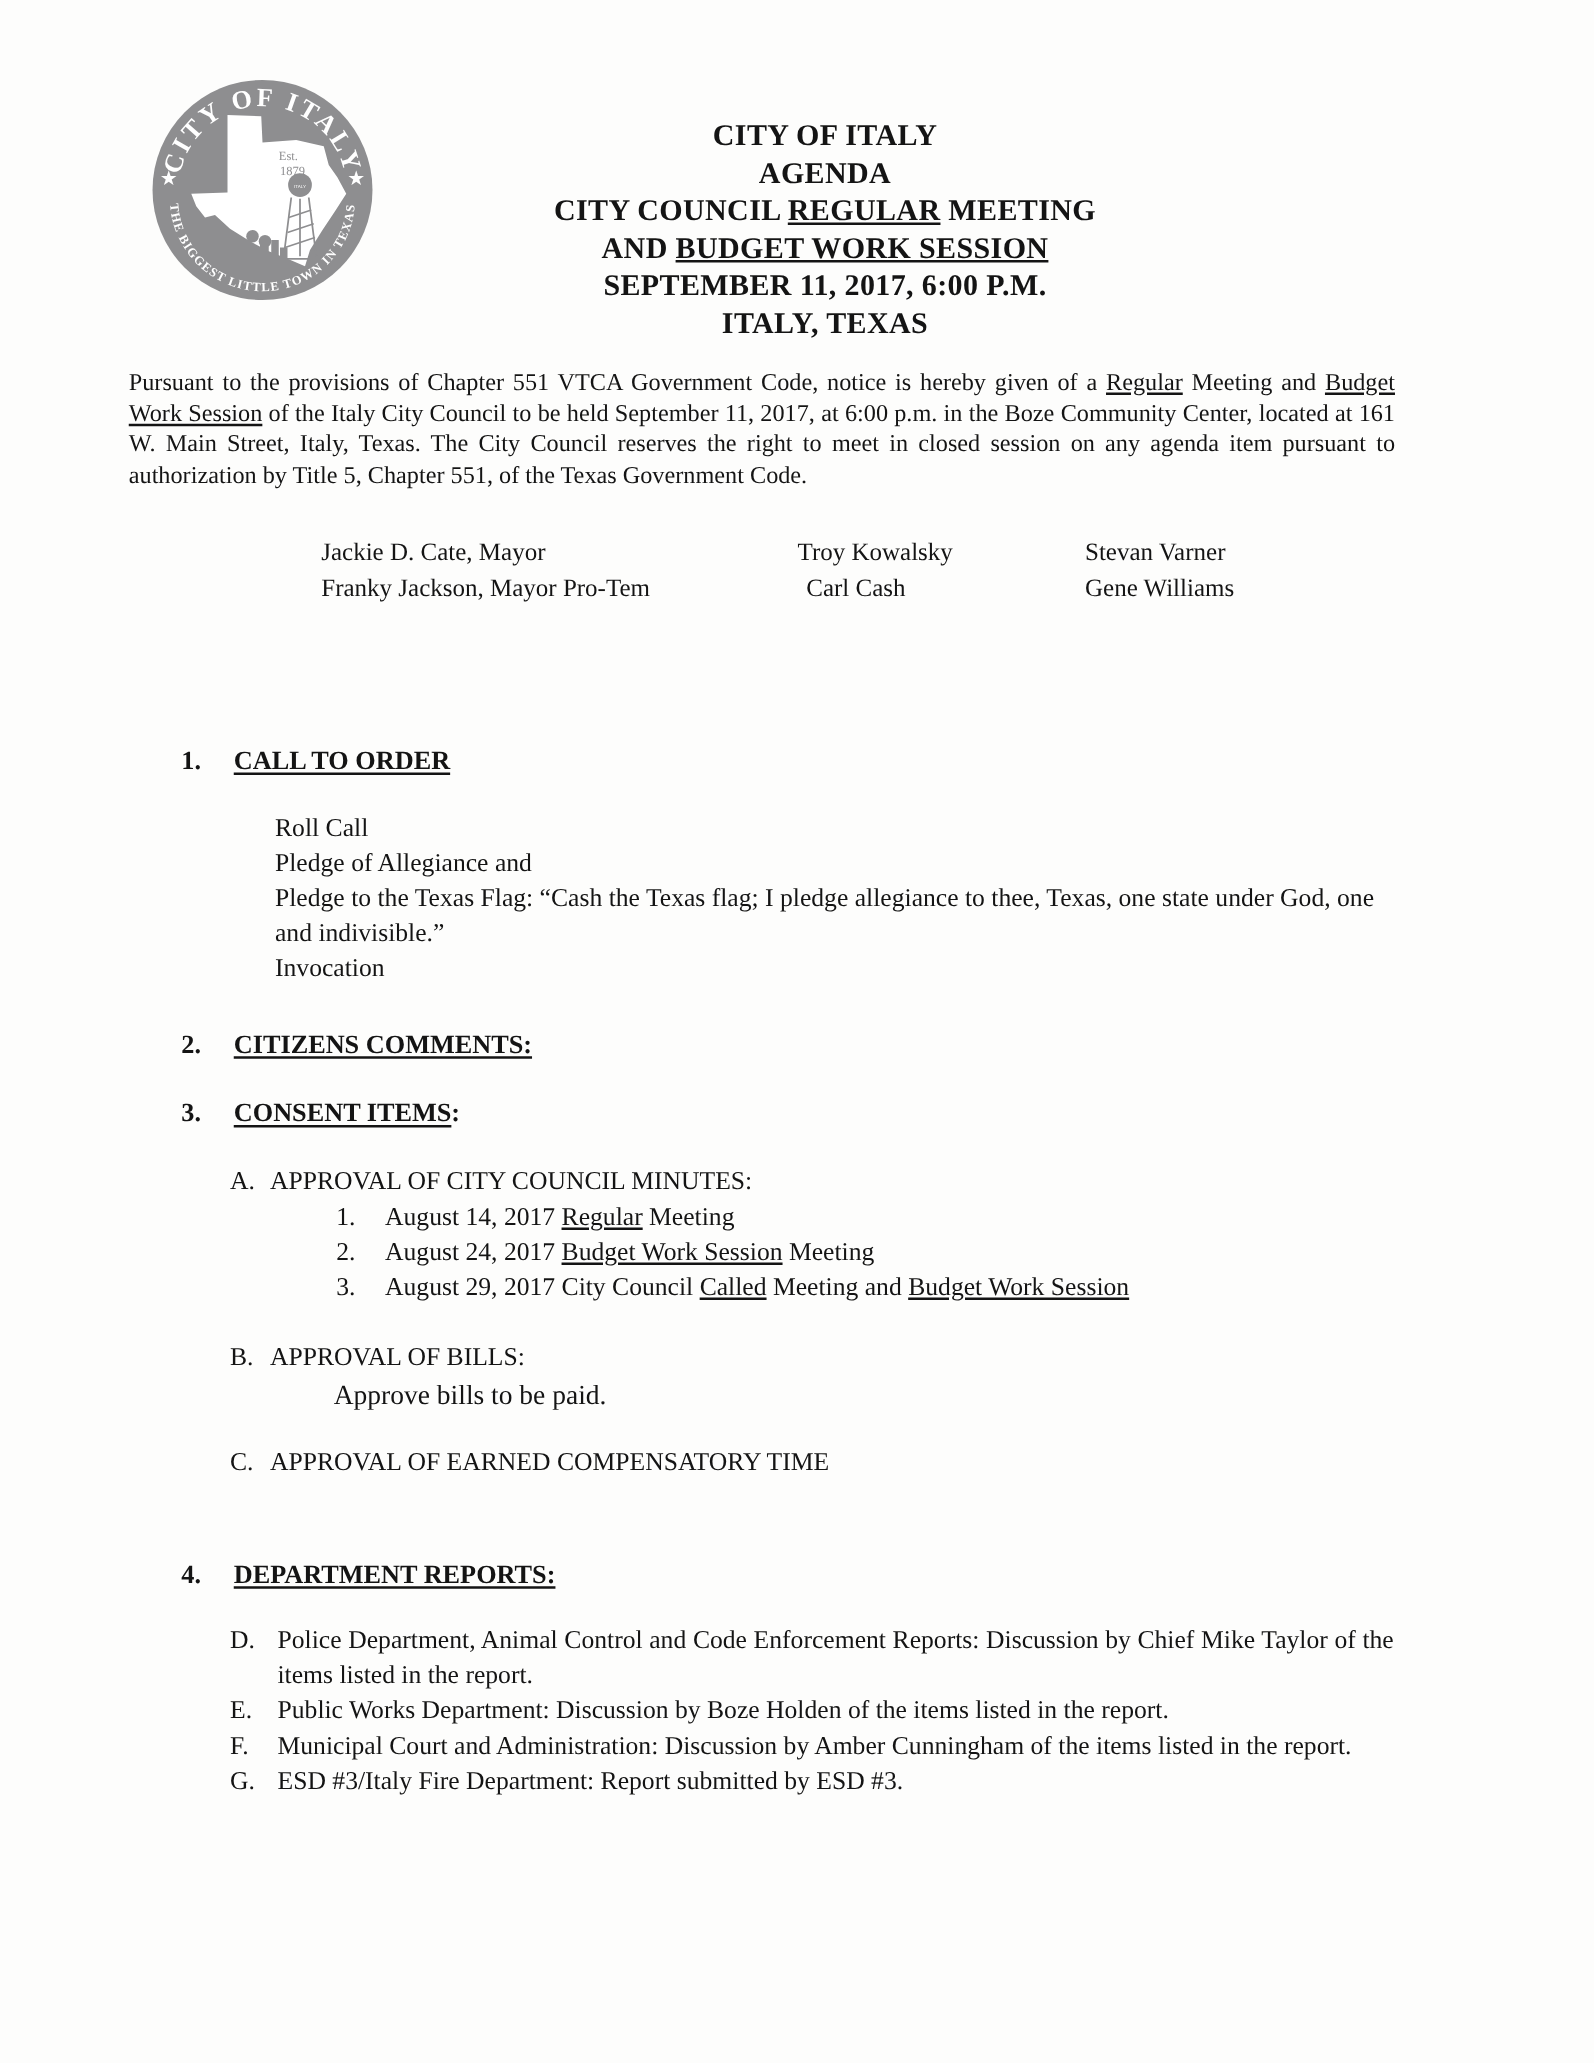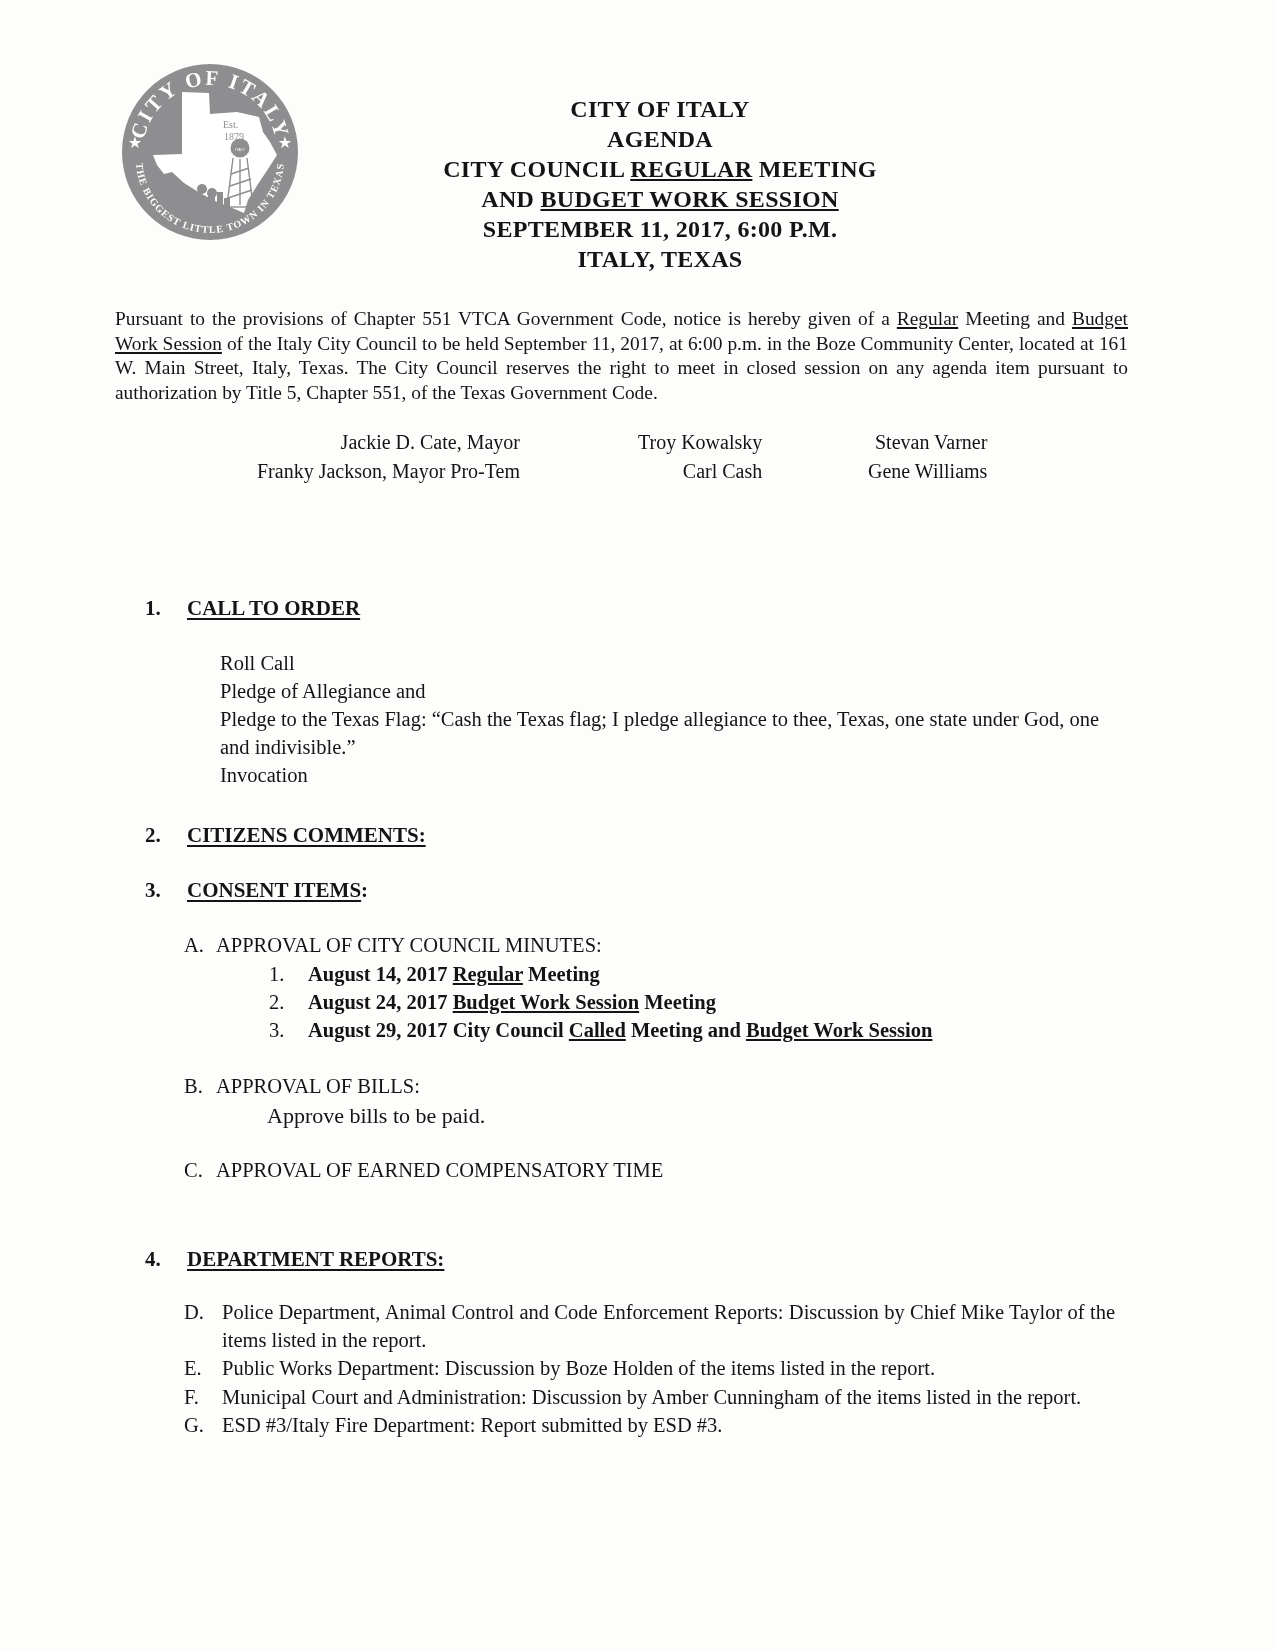--- a/index.html
+++ b/index.html
@@ -7,45 +7,45 @@
         font-family:"Liberation Serif",serif;color:#141414;}
   .u{text-decoration:underline;text-decoration-thickness:1.5px;text-underline-offset:2px;}
 
   .seal{position:absolute;left:120px;top:62px;width:180px;height:180px;}
 
   .title-block{position:absolute;left:340px;top:94px;width:640px;text-align:center;
                font-size:24px;font-weight:bold;line-height:30px;letter-spacing:.3px;}
   .title-block .u{text-decoration-thickness:2px;}
 
   .notice{position:absolute;left:103px;top:295px;width:1013px;
-          font-size:19.4px;line-height:24.6px;text-align:justify;margin:12px;}
+          font-size:19.4px;line-height:24.6px;text-align:justify;margin:0;}
 
   .officials{position:absolute;left:0;top:428px;width:1275px;font-size:20px;line-height:29px;}
-  .officials .col{position:absolute;top:0;text-align:right;}
+  .officials .col{position:absolute;top:0;}
   .col1{left:257px;} .col2{left:638px;} .col3{left:868px;}
   .col2 div:nth-child(2){margin-left:7px;}
 
   .sec{position:absolute;left:0;width:1275px;font-size:21px;font-weight:bold;}
   .sec .num{position:absolute;left:145px;}
   .sec .titl{position:absolute;left:187px;}
   .sec .u{text-decoration-thickness:2px;text-underline-offset:3px;margin-top:35px;}
   .s1{top:596px;} .s2{top:823px;} .s3{top:878px;} .s4{top:1247px;}
 
   .rollcall{position:absolute;left:220px;top:649px;width:905px;
             font-size:20.5px;line-height:28px;}
 
   .sub{position:absolute;left:0;width:1275px;font-size:20.5px;}
   .sub .letter{position:absolute;left:184px;}
   .sub .text{position:absolute;left:216px;}
   .subA{top:934px;} .subB{top:1075px;} .subC{top:1159px;}
 
   .minutes{position:absolute;left:0;top:960px;width:1275px;font-size:20.5px;line-height:28.2px;}
   .minute-item{position:relative;}
   .minute-item .mnum{position:absolute;left:269px;top:0;}
-  .minute-item .mtext{margin-left:308px;font-weight:bold;}
+  .minute-item .mtext{margin-left:308px;}
 
   .bills-detail{position:absolute;left:267px;top:1103px;font-size:22px;}
 
   .reports{position:absolute;left:0;top:1298px;width:1275px;font-size:20.5px;line-height:28.2px;}
   .report-item{position:relative;}
   .report-item .letter{position:absolute;left:184px;top:0;}
   .report-item .rtext{margin-left:222px;width:893px;text-align:justify;}
 </style>
 </head>
 <body>

